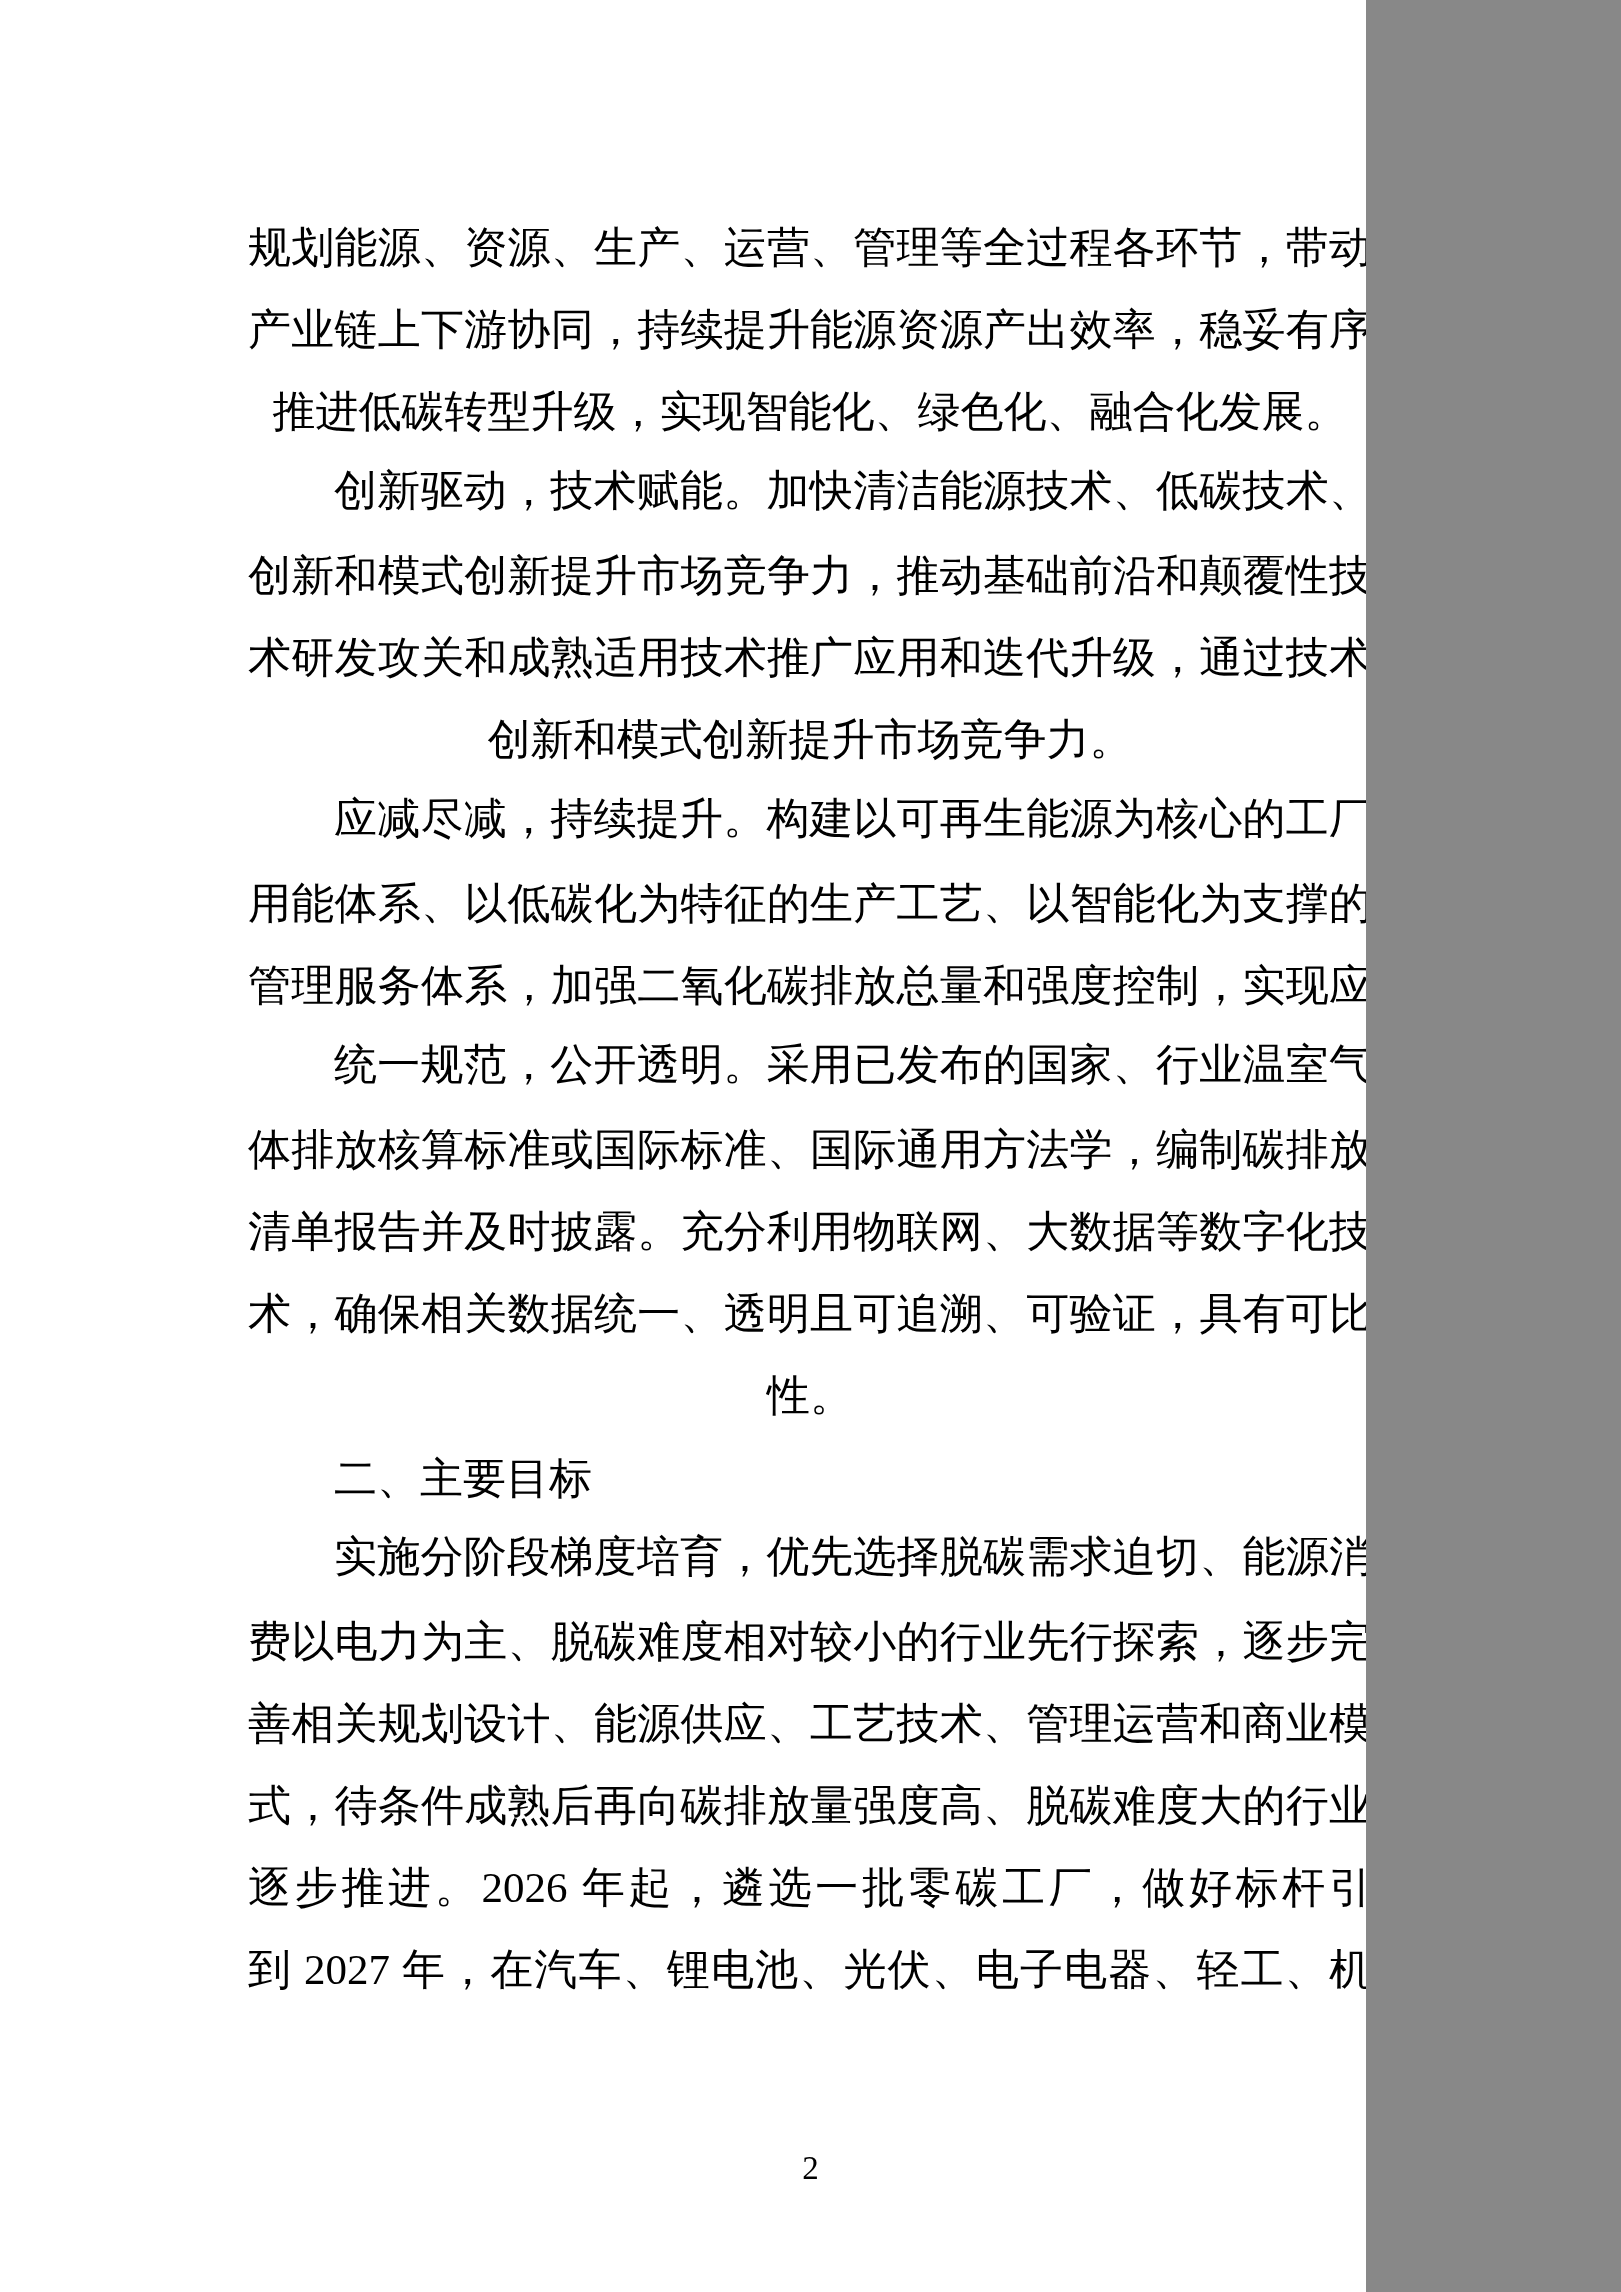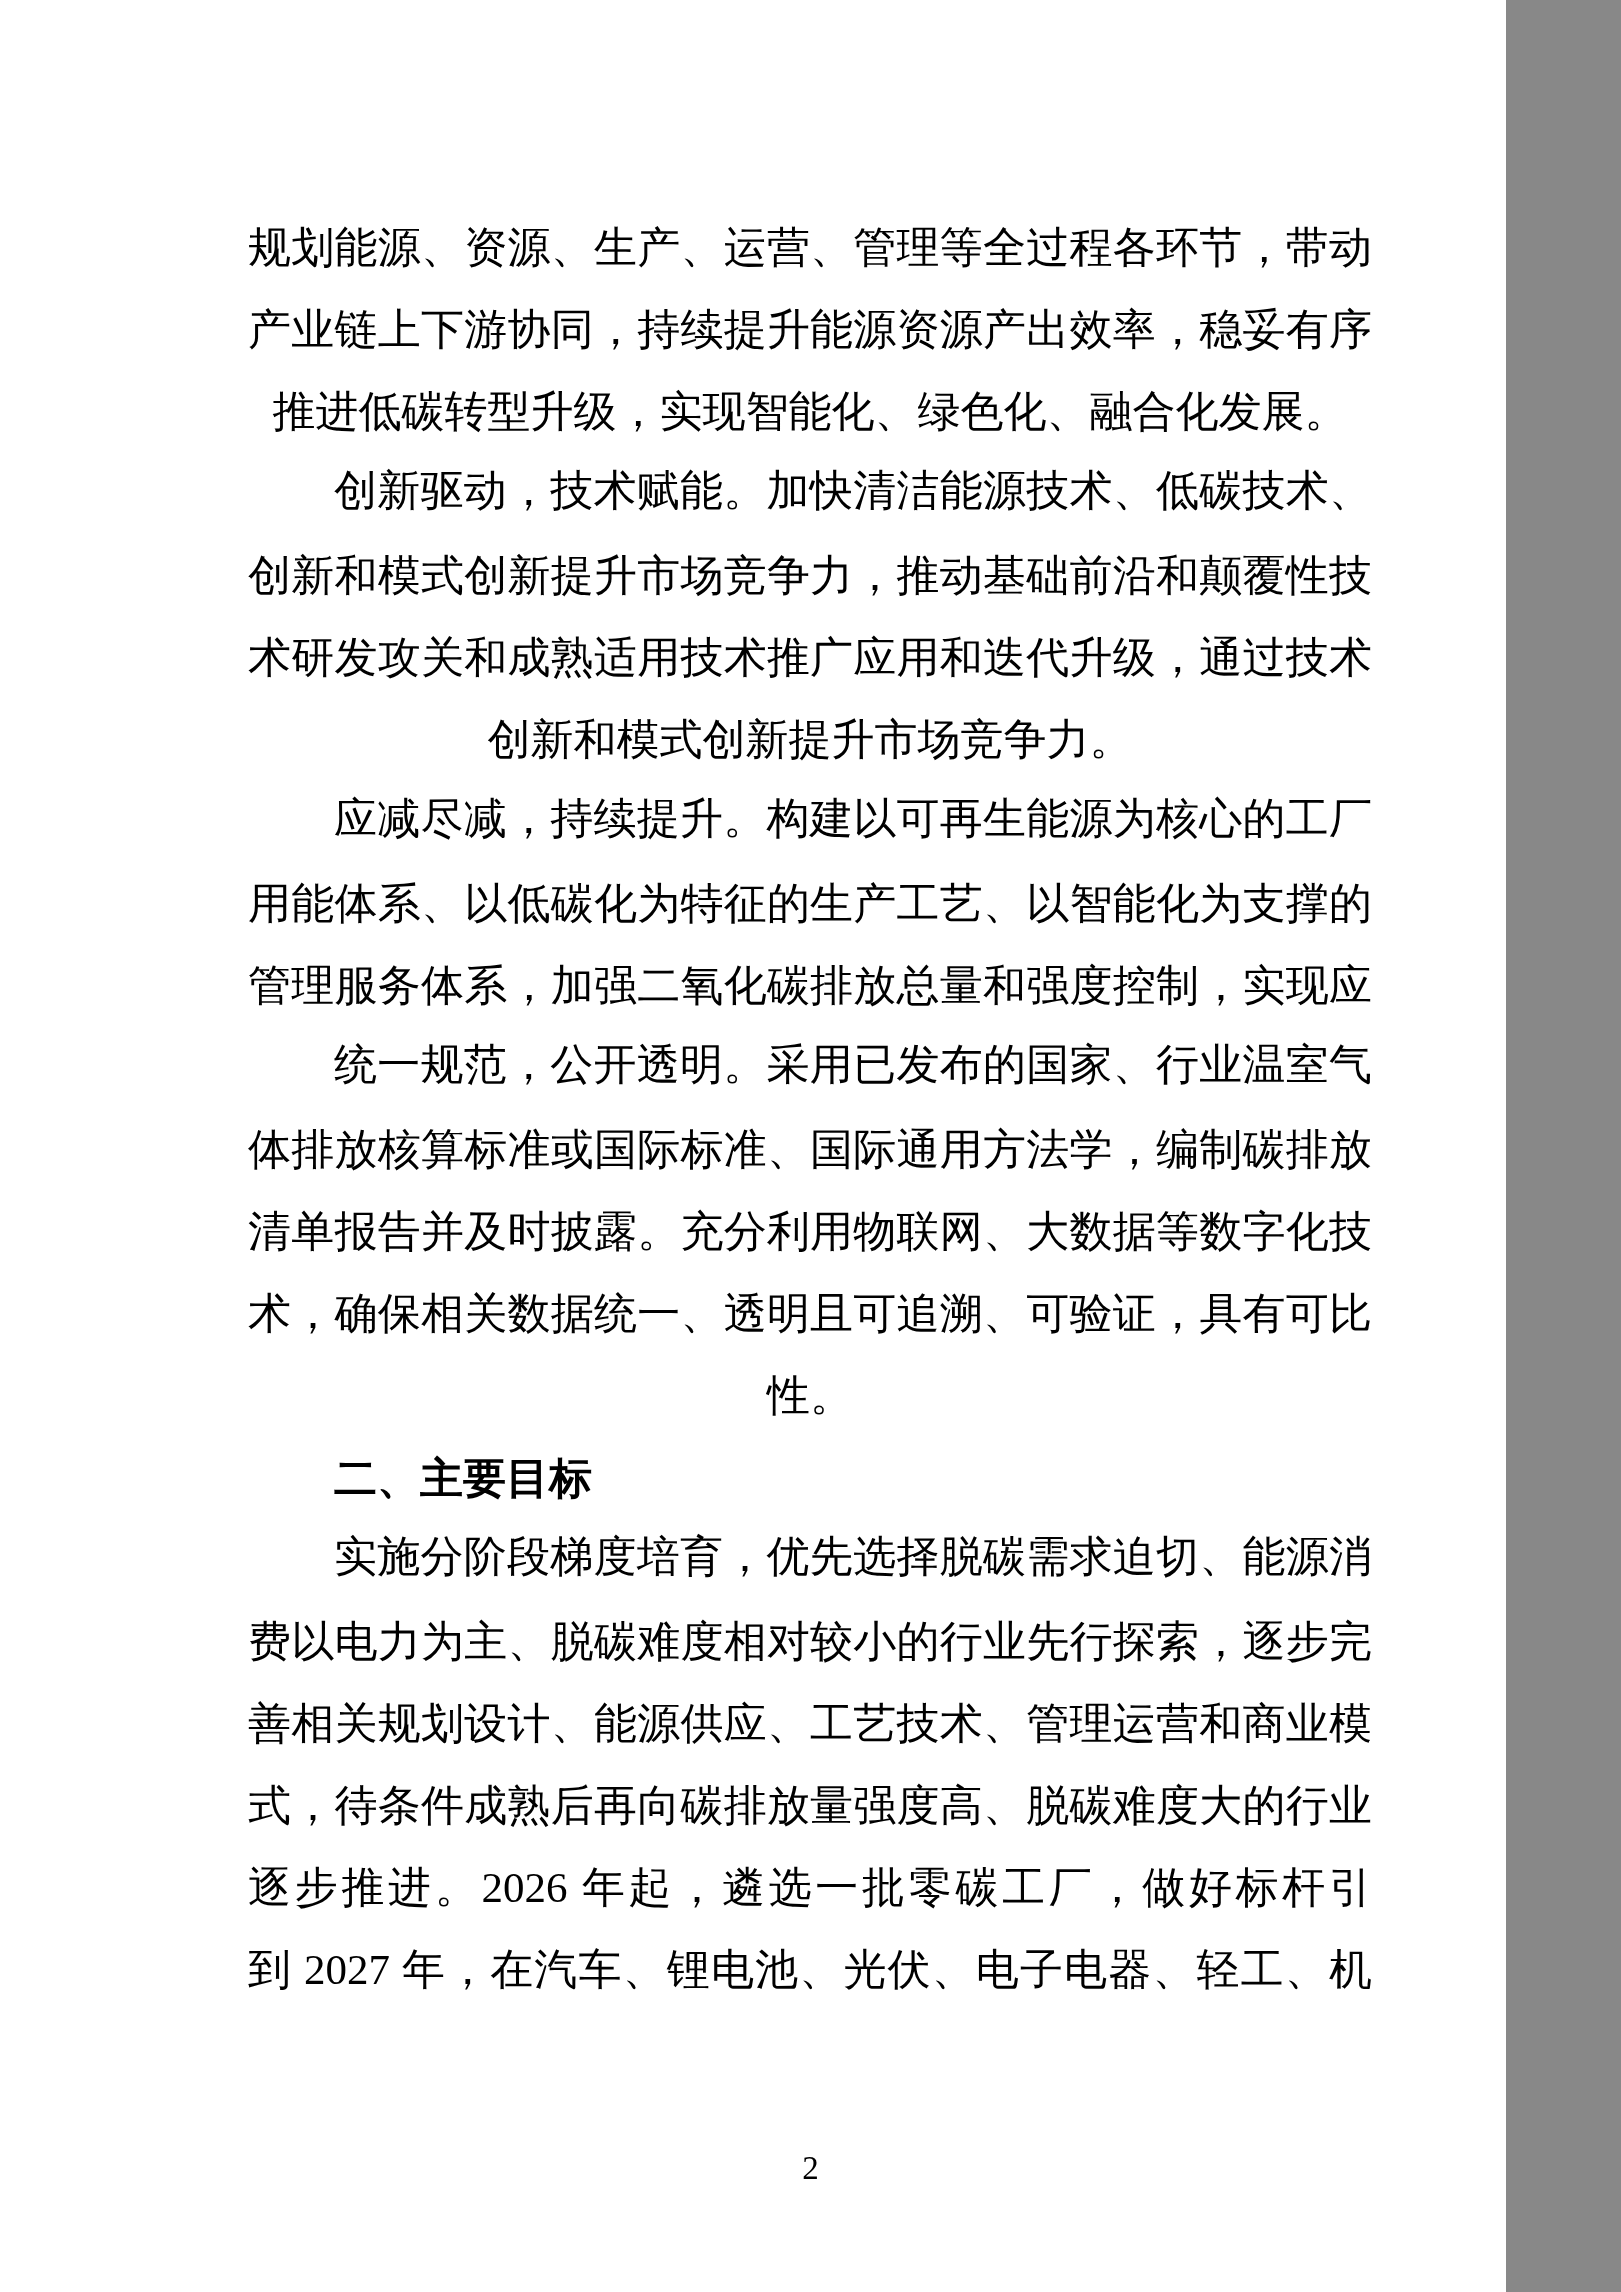--- a/index.html
+++ b/index.html
@@ -2,21 +2,21 @@
 <html><head>
 <meta charset="utf-8">
 <style>
   html, body {
     margin: 0;
     padding: 0;
     background: #888;
   }
   .page {
     position: relative;
-    width: 1506px;
+    width: 1366px;
     height: 2293px;
     background: #ffffff;
     overflow: hidden;
     font-family: "Liberation Serif", "DejaVu Serif", serif;
     color: #000000;
   }
   .content {
     position: absolute;
     left: 248px;
     top: 207px;
@@ -35,21 +35,21 @@
     text-align: justify;
     text-align-last: justify;
     text-justify: inter-character;
   }
   .line.indent {
     text-indent: 86px;
     font-family: Liberation Mono, monospace;
   }
   .line.heading {
     font-family: "Liberation Sans", "DejaVu Sans", sans-serif;
-    font-weight: 700;
+    font-weight: 400;
     text-align: left;
     text-align-last: left;
   }
   .footer {
     position: absolute;
     left: 0;
     top: 2143px;
     width: 1621px;
     text-align: center;
   }

